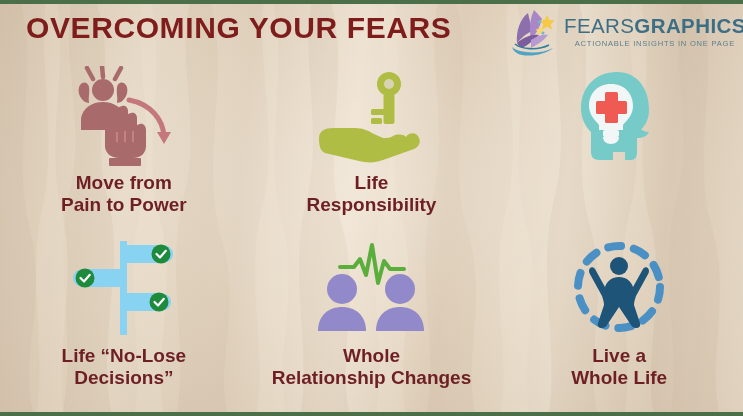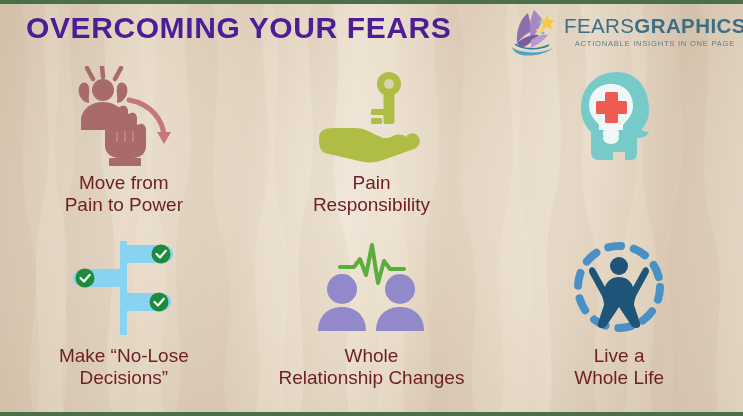--- a/index.html
+++ b/index.html
@@ -44,21 +44,21 @@
   .edge-top { top: 0; }
   .edge-bottom { bottom: 0; }
 
   
   .title {
     position: absolute;
     left: 26px; top: 11px;
     font-size: 30px;
     font-weight: bold;
     letter-spacing: 0.6px;
-    color: #4c1d95;
+    color: #7f1d1d;
     white-space: nowrap;
   }
 
   .logo {
     position: absolute;
     left: 506px; top: 5px;
     width: 225px; height: 54px;
     display: flex;
     align-items: center;
   }
@@ -99,21 +99,21 @@
   }
   .cell-icon {
     height: 100px;
     display: flex;
     align-items: center;
     justify-content: center;
   }
   .cell-label {
     margin-top: 6px;
     font-size: 19px;
-    font-weight: normal;
+    font-weight: bold;
     line-height: 1.17;
     text-align: center;
     color: #6d1f24;
     white-space: pre-line;
   }
   
   .row2 .cell-icon { height: 96px; }
   .row2 .cell-label { margin-top: 10px; }
 </style>
 </head>
@@ -204,21 +204,21 @@
           <g fill="#b0bd45">
             <circle cx="78" cy="16" r="12"></circle>
             <circle cx="78" cy="16" r="5" fill="#dad3b2"></circle>
             <rect x="72.5" y="26" width="11" height="30" rx="2"></rect>
             <rect x="60" y="41" width="14" height="6" rx="1.5"></rect>
             <rect x="60" y="50" width="11" height="6" rx="1.5"></rect>
           </g>
           <path d="M8,70 C8,63 14,60 22,60 L44,60 C52,60 58,63 63,66 L72,70 C76,70 79,70 82,68 C86,66 92,66 95,69 C98,64 106,64 108,70 C110,74 108,79 103,81 L72,92 C64,95 56,95 48,93 L14,85 C9,83 8,77 8,70 Z" fill="#b0bd45"></path>
         </svg>
       </div>
-      <div class="cell-label">Pain
+      <div class="cell-label">Life
 Responsibility</div>
     </div>
 
     <div class="cell row1">
       <div class="cell-icon">
         <svg width="100" height="100" viewBox="0 0 100 100">
           <path d="M48,6 C26,6 12,22 12,42 C12,52 16,60 22,66 L22,86 C22,91 25,94 30,94 L44,94 L44,86 L56,86 L56,94 L62,94 C66,94 68,91 68,86 L68,68 C74,62 80,56 80,44 C80,22 68,6 48,6 Z" fill="#76cbc8"></path>
           <path d="M68,60 C72,64 76,66 80,66 C78,70 74,72 68,72 Z" fill="#76cbc8"></path>
           <path d="M42,18 C28,18 20,28 20,40 C20,49 26,54 30,59 L30,64 L54,64 L54,59 C58,54 64,49 64,40 C64,28 56,18 42,18 Z" fill="#f1f7f6"></path>
           <rect x="34" y="64" width="16" height="7" rx="2" fill="#f1f7f6"></rect>
@@ -247,21 +247,21 @@
           <g>
             <circle cx="20" cy="39" r="9.5" fill="#1e8a3c"></circle>
             <path d="M15.5,39 L19,42.5 L24.8,35.8" stroke="#ffffff" stroke-width="2.2" fill="none" stroke-linecap="round" stroke-linejoin="round"></path>
           </g>
           <g>
             <circle cx="94" cy="63" r="9.5" fill="#1e8a3c"></circle>
             <path d="M89.5,63 L93,66.5 L98.8,59.8" stroke="#ffffff" stroke-width="2.2" fill="none" stroke-linecap="round" stroke-linejoin="round"></path>
           </g>
         </svg>
       </div>
-      <div class="cell-label">Make “No-Lose
+      <div class="cell-label">Life “No-Lose
 Decisions”</div>
     </div>
 
     <div class="cell row2">
       <div class="cell-icon">
         <svg width="122" height="96" viewBox="0 0 122 96">
           <polyline points="30,28 44,28 50,20 56,36 62,6 68,44 74,22 80,30 94,30" stroke="#5aae3c" stroke-width="4" fill="none" stroke-linecap="round" stroke-linejoin="round"></polyline>
           <g fill="#9189c9">
             <circle cx="32" cy="50" r="15"></circle>
             <path d="M8,92 C8,76 19,68 32,68 C45,68 56,76 56,92 Z"></path>

